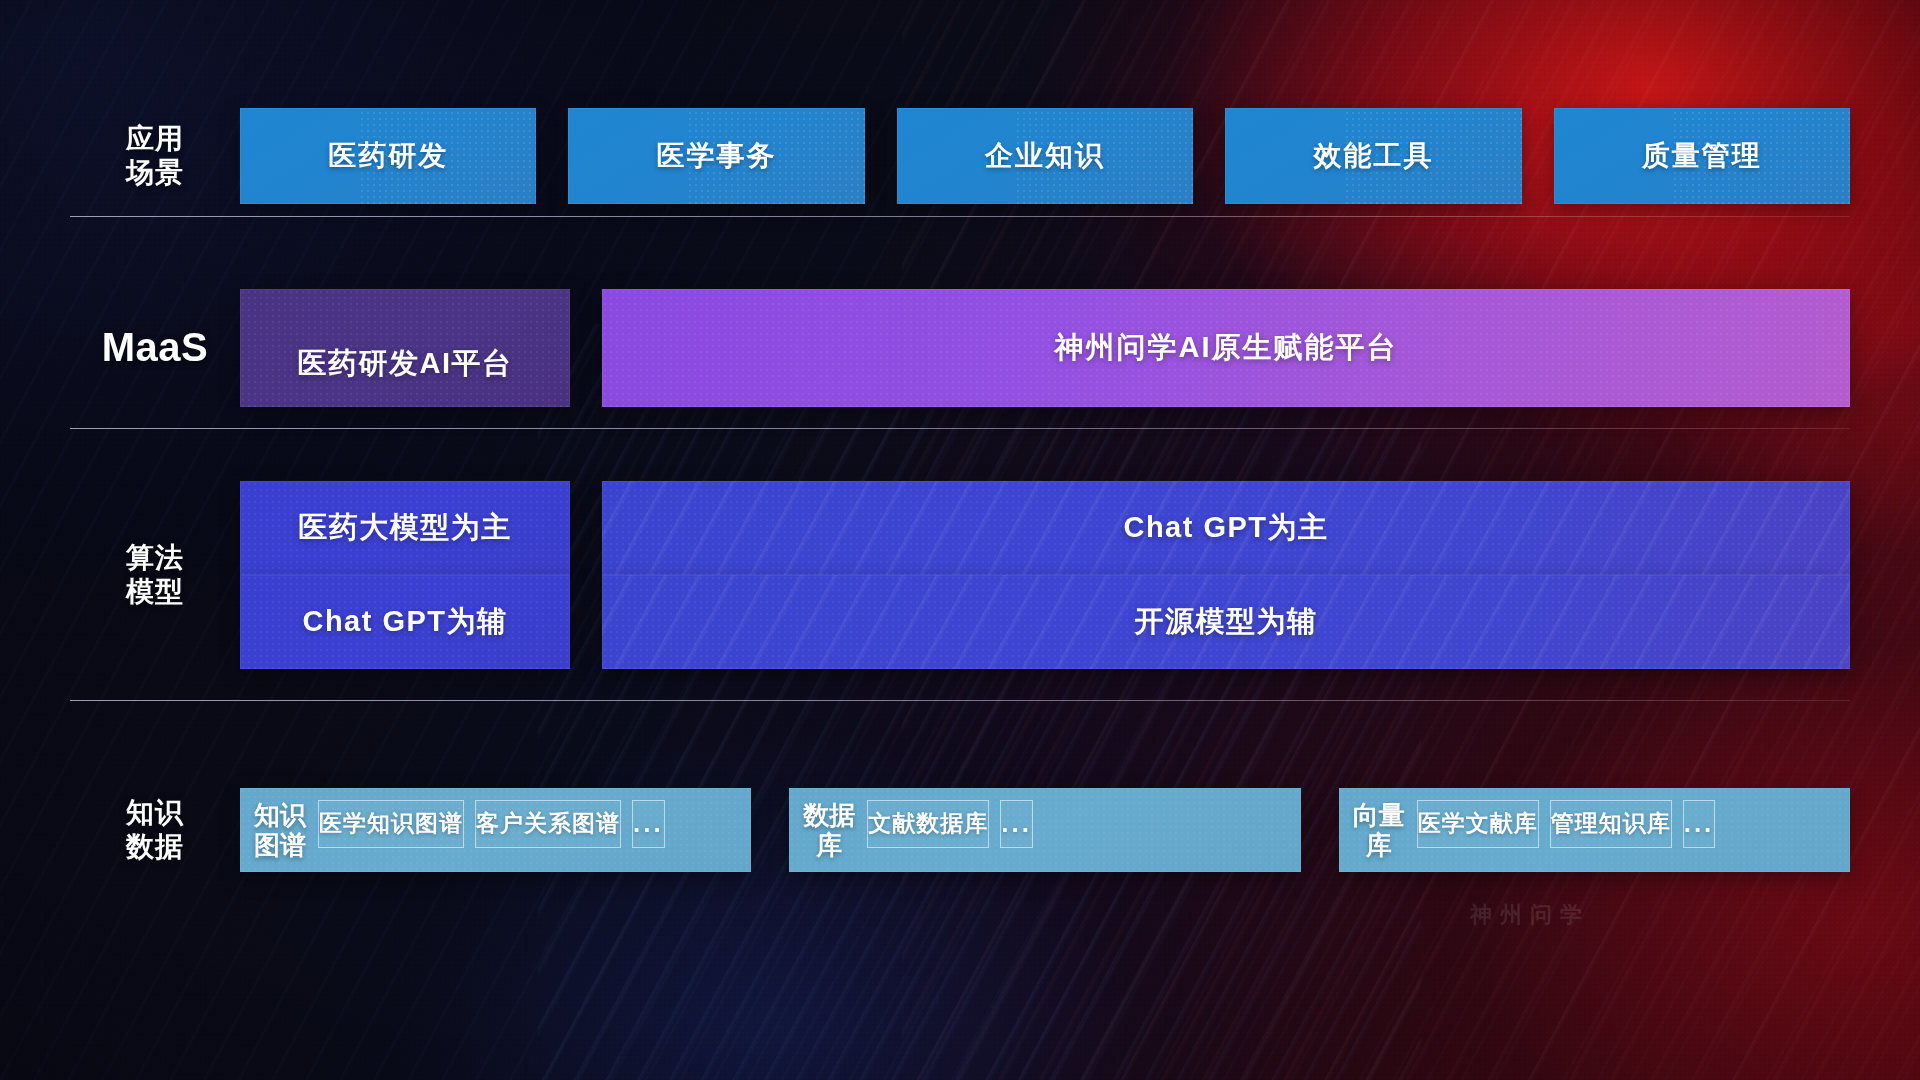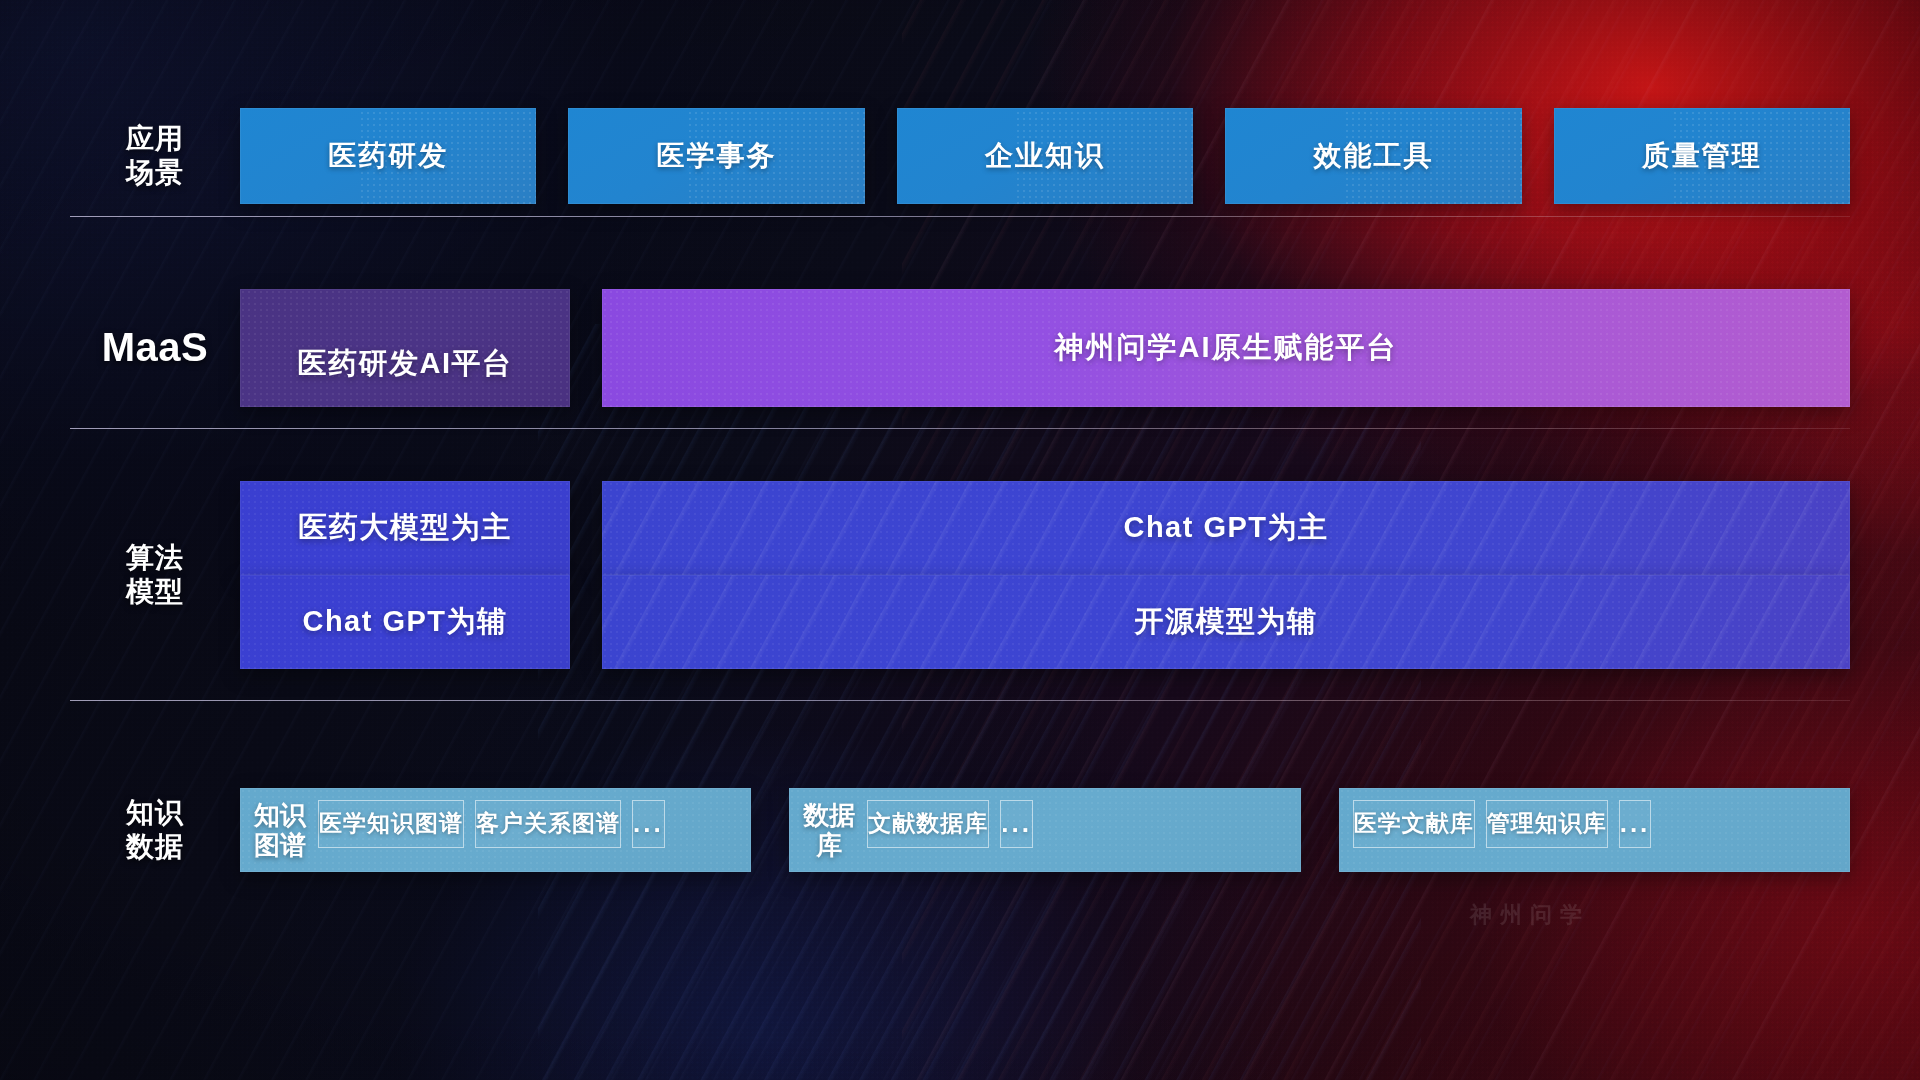--- a/index.html
+++ b/index.html
@@ -445,20 +445,21 @@
         <div class="halftone"></div>
         <div class="know-title">数据库</div>
         <div class="know-items">
           <div class="know-item">文献数据库</div>
           <div class="know-item ellipsis">...</div>
         </div>
       </div>
 
       <div class="know-panel">
         <div class="halftone"></div>
+        <div class="know-title">向量库</div>
         <div class="know-items">
           <div class="know-item">医学文献库</div>
           <div class="know-item">管理知识库</div>
           <div class="know-item ellipsis">...</div>
         </div>
       </div>
 
     </div>
   </div>
 

